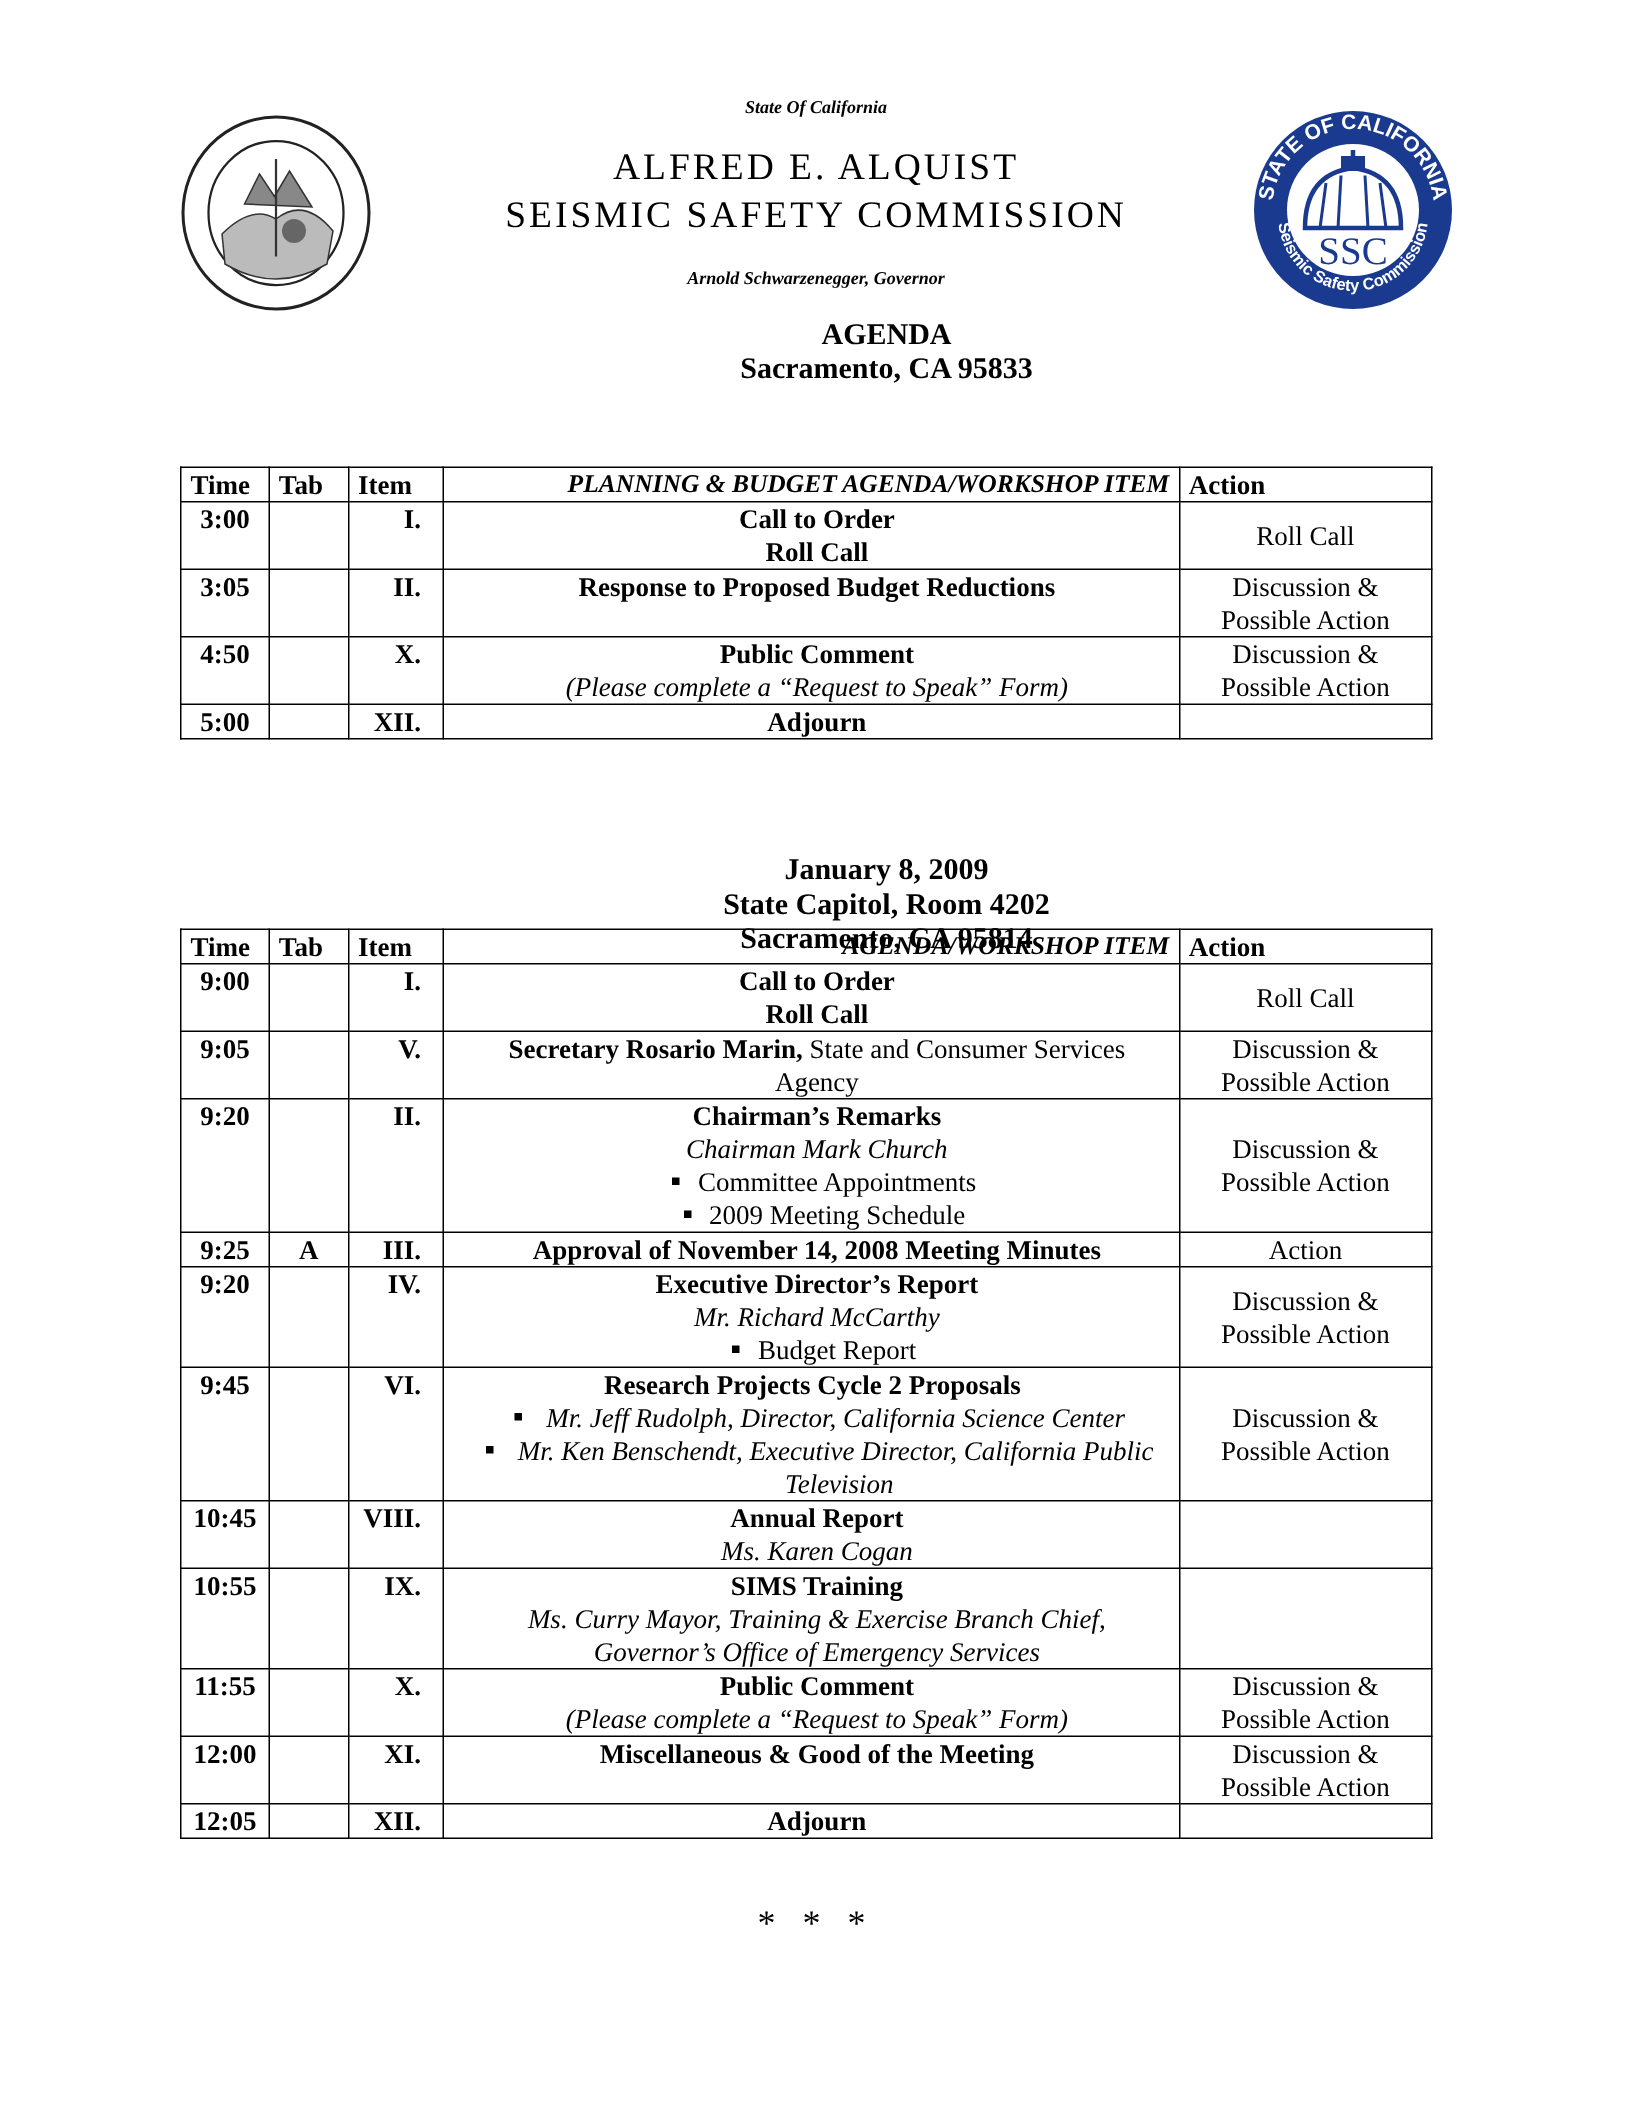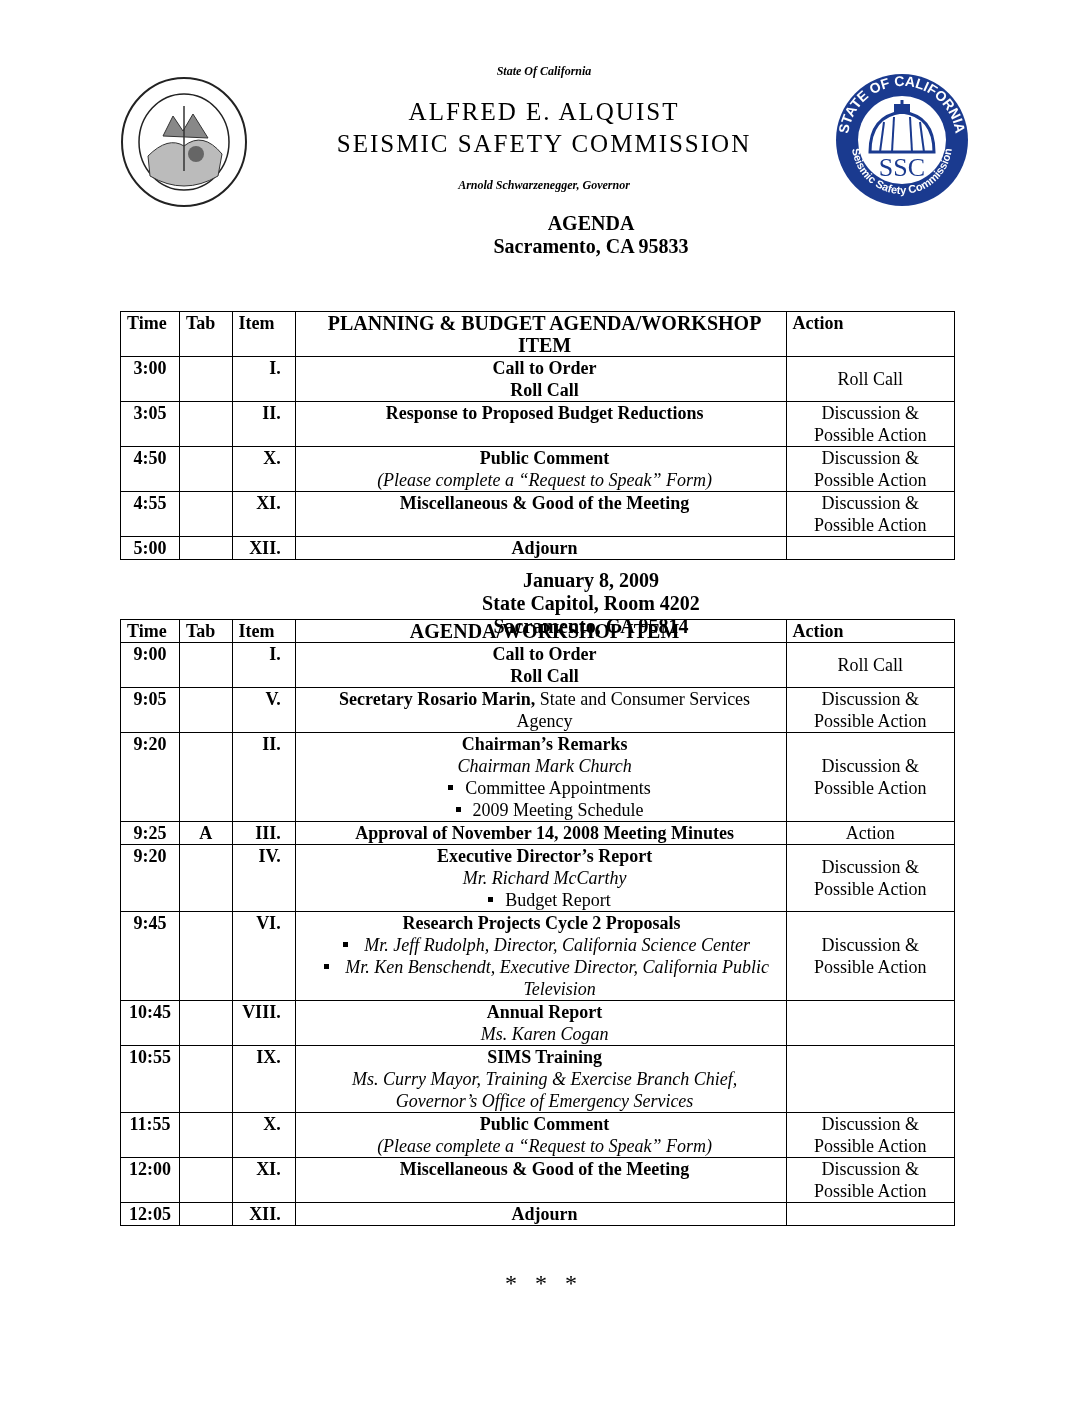--- a/index.html
+++ b/index.html
@@ -12,21 +12,21 @@
   .org2 { top: 130px; font-size: 25px; letter-spacing: 2px; }
   .gov { top: 178px; font-size: 12px; font-weight: bold; font-style: italic; }
   .sect { position: absolute; left: 0; width: 1088px; text-align: center; font-weight: bold; font-size: 20px; line-height: 23px; margin-left: 47px; }
   .sect1 { top: 212px; }
   .sect2 { top: 569px; }
   table { position: absolute; left: 120px; width: 835px; border-collapse: collapse; font-size: 18px; }
   .t1 { top: 311px; }
   .t2 { top: 619px; }
   td, th { border: 1.5px solid #000; vertical-align: top; padding: 0 6px; line-height: 22px; }
   th { font-weight: bold; text-align: left; }
-  th.head-item { text-align: center; padding-left: 14px; font-size: 20px; }
+  th.head-item { text-align: right; padding-left: 14px; font-size: 17px; font-style: italic; }
   td.time { font-weight: bold; text-align: center; width: 44px; }
   td.tab { font-weight: bold; text-align: center; width: 38px; }
   td.item { font-weight: bold; text-align: right; width: 40px; padding-right: 14px; }
   td.desc { padding-left: 14px; width: 454px; text-align: center; }
   td.action { text-align: center; vertical-align: middle; width: 150px; }
   .b { font-weight: bold; }
   .i { font-style: italic; }
   .bul { padding-left: 10px; position: relative; }
   .bul .sq { display: inline-block; width: 5px; height: 5px; background: #000; margin-right: 12px; vertical-align: middle; position: relative; top: -2px; }
   .bul-i { padding-left: 36px; text-indent: -26px; font-style: italic; }
@@ -114,30 +114,20 @@
       <td class="desc">
           <div class="b">Public Comment</div>
           <div class="i">(Please complete a “Request to Speak” Form)</div>
         </td>
       <td class="action">
           <div>Discussion &amp;</div>
           <div>Possible Action</div>
         </td>
     </tr>
     <tr>
-      <td class="time">4:55</td>
-      <td class="tab"></td>
-      <td class="item">XI.</td>
-      <td class="desc b">Miscellaneous &amp; Good of the Meeting</td>
-      <td class="action">
-          <div>Discussion &amp;</div>
-          <div>Possible Action</div>
-        </td>
-    </tr>
-    <tr>
       <td class="time">5:00</td>
       <td class="tab"></td>
       <td class="item">XII.</td>
       <td class="desc b">Adjourn</td>
       <td class="action"></td>
     </tr>
   </tbody>
 </table>
 
 <div class="sect sect2">

